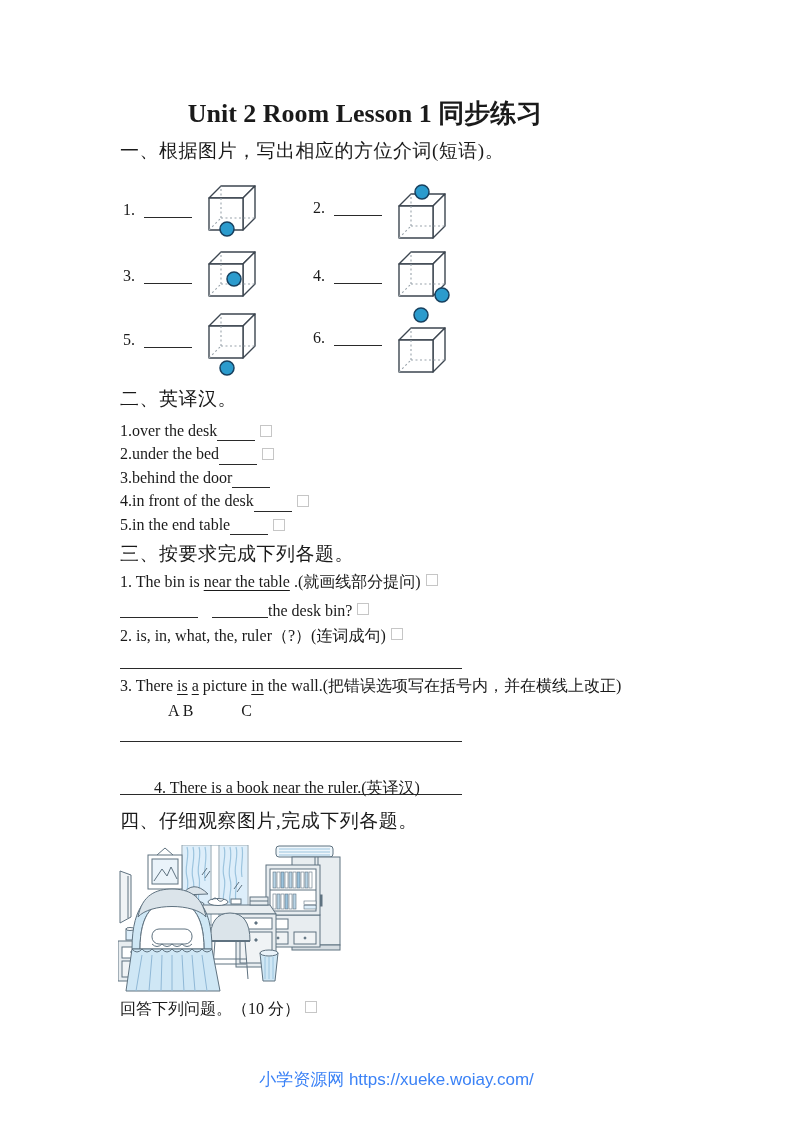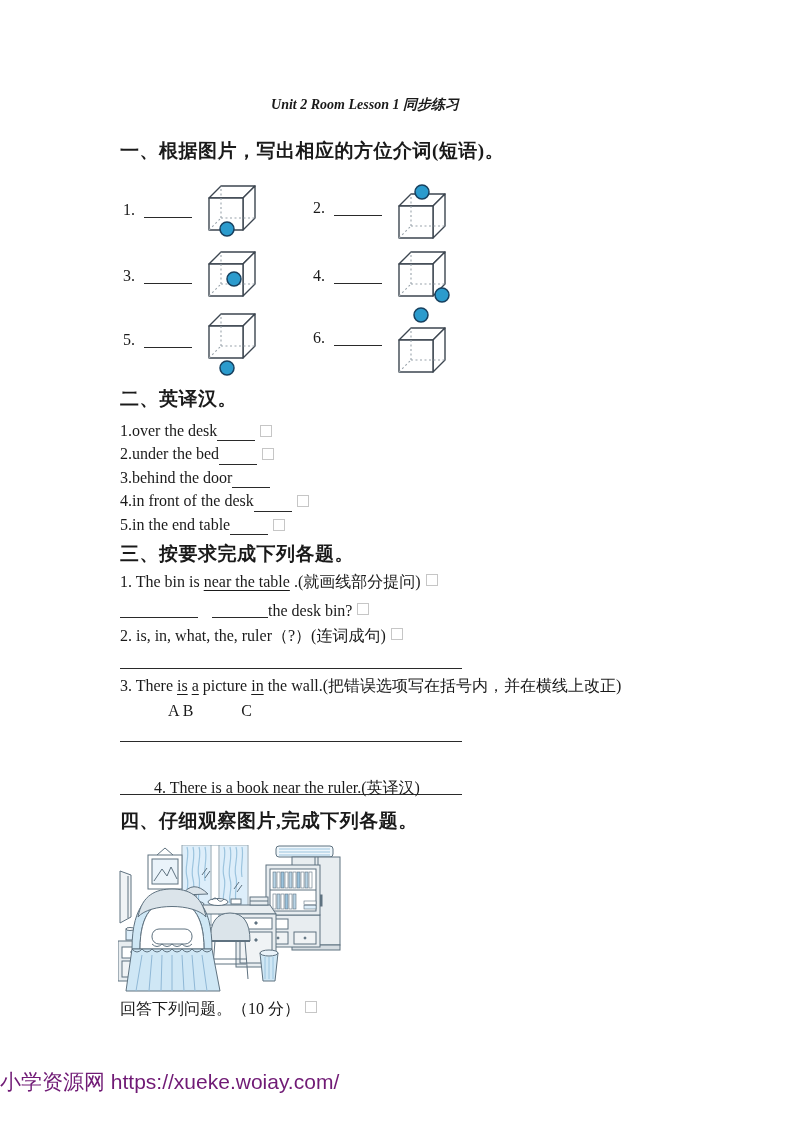--- a/index.html
+++ b/index.html
@@ -1,20 +1,20 @@
 <!DOCTYPE html>
 <html><head>
 <meta charset="utf-8">
 <style>
   html,body{margin:0;padding:0;background:#fff;}
   .page{position:relative;width:793px;height:1122px;background:#fff;
         font-family:"Liberation Serif","DejaVu Serif",serif;color:#1a1a1a;overflow:hidden;}
   .abs{position:absolute;}
-  .title{top:96px;left:0;width:730px;text-align:center;font-size:14px;font-weight:bold;font-style:italic;}
-  .sec-head{left:120px;font-size:19px;font-weight:bold;letter-spacing:.5px;white-space:nowrap;}
+  .title{top:96px;left:0;width:730px;text-align:center;font-size:26px;font-weight:bold;}
+  .sec-head{left:120px;font-size:19px;font-weight:normal;letter-spacing:.5px;white-space:nowrap;}
   .bodyline{left:120px;font-size:16px;white-space:nowrap;}
   #s1-head{top:138px;} #s2-head{top:386px;} #s3-head{top:541px;} #s4-head{top:808px;}
   #q1{top:572px;} #a1{top:599px;} #q2{top:626px;} #q3{top:676px;text-align:right;} #abc{top:702px;}
   #q4{top:778px;margin-left:34px;} #prompt{top:999px;}
   #hr1{top:668px;} #hr2{top:741px;} #hr3{top:794px;}
   .ans-line{position:absolute;left:120px;width:342px;border-top:1.4px solid #2a2a2a;}
   .blank{display:inline-block;height:16px;border-bottom:1px solid #2a2a2a;position:relative;top:2px;}
   .blank-s2{width:38px;}
   .blank-lg{width:78px;margin-right:14px;}
   .blank-md{width:56px;}
@@ -27,21 +27,21 @@
   #ci0{left:123px;top:176px;} #ci1{left:313px;top:174px;}
   #ci2{left:123px;top:242px;} #ci3{left:313px;top:242px;}
   #ci4{left:123px;top:306px;} #ci5{left:313px;top:304px;}
   .cf{fill:#fff;stroke:#3c4650;stroke-width:1.4;stroke-linejoin:round;}
   .ch{fill:none;stroke:#9aa4ac;stroke-width:1.1;stroke-dasharray:2 2.5;}
   #s2-items{left:120px;top:419px;}
   .s2-row{height:23.5px;display:flex;align-items:center;font-size:16px;}
   #abc span.lbl-ab{margin-left:48px;margin-top:31px;} #abc span.lbl-c{margin-left:44px;}
   #room{left:118px;top:845px;}
   .rm{stroke:#5f7280;stroke-width:1;}
-  .footer{top:1068px;left:0;width:100%;text-align:left;font-size:21px;color:#701a75;
+  .footer{top:1068px;left:0;width:100%;text-align:center;font-size:17px;color:#3b82f6;
           font-family:"Liberation Sans","DejaVu Sans",sans-serif;}
 </style>
 </head>
 <body>
 
 <div class="page">
 
   <div class="abs title">Unit 2 Room Lesson 1 同步练习</div>
 
   <div class="abs sec-head" id="s1-head">一、根据图片，写出相应的方位介词(短语)。</div>

